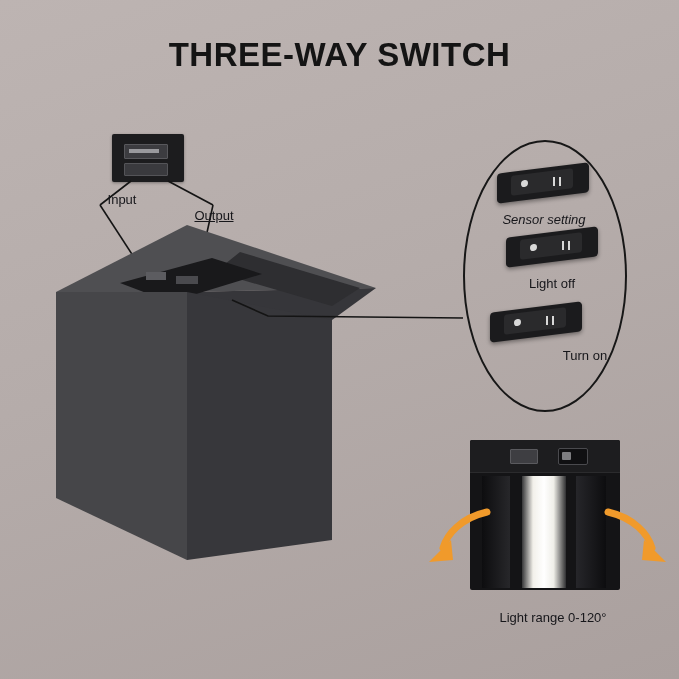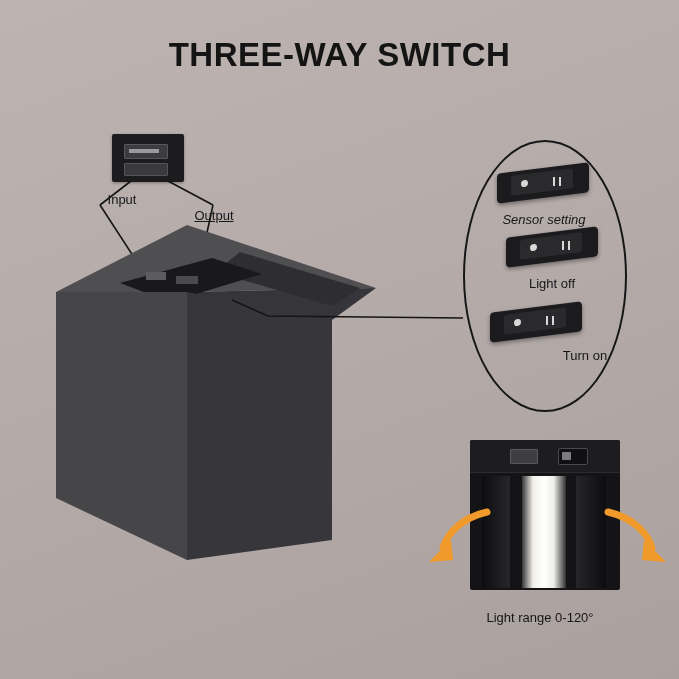--- a/index.html
+++ b/index.html
@@ -310,15 +310,15 @@
     <div class="edge-r"></div>
   </div>
 
   <svg class="arrowsvg" viewBox="0 0 245 80">
     <path d="M62 12 C36 18 22 34 18 48" stroke="#f09a2b" stroke-width="7" fill="none" stroke-linecap="round"></path>
     <polygon points="4 62 26 40 28 60" fill="#f09a2b"></polygon>
     <path d="M183 12 C209 18 223 34 227 48" stroke="#f09a2b" stroke-width="7" fill="none" stroke-linecap="round"></path>
     <polygon points="241 62 219 40 217 60" fill="#f09a2b"></polygon>
   </svg>
 
-  <div class="lbl c" style="left:540px; top:610px;">Light range 0-120°</div>
+  <div class="lbl c" style="left:553px; top:610px;">Light range 0-120°</div>
 
 </div>
 
 </body></html>

